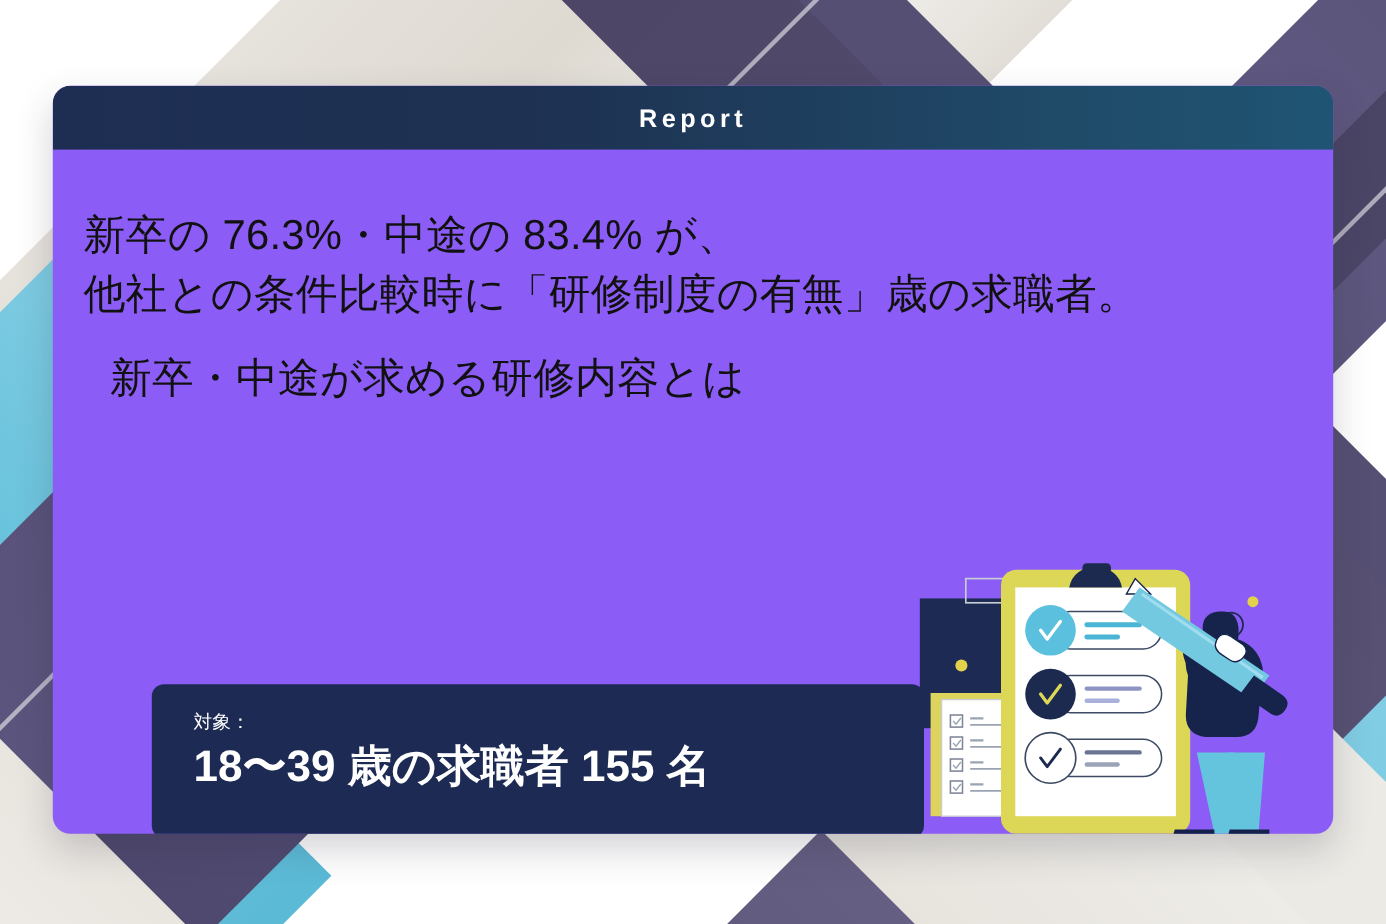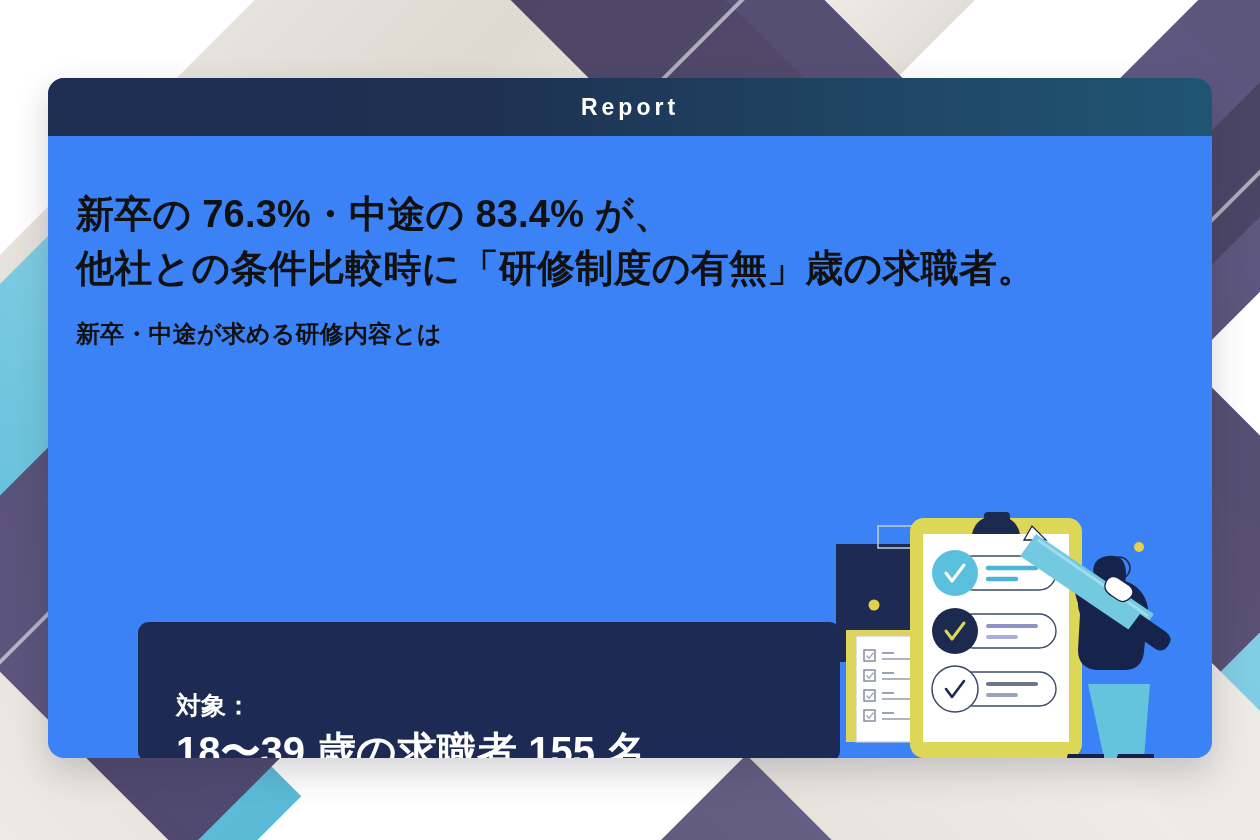--- a/index.html
+++ b/index.html
@@ -114,21 +114,21 @@
   
   .bg-slash {
     width:4px; height:1200px; background:rgba(255,255,255,.55);
     transform:rotate(45deg);
   }
 
   
   .card {
     position:absolute;
     left:48px; top:78px; width:1164px; height:680px;
-    background:#3b82f6;
+    background:#8b5cf6;
     border-radius:16px;
     box-shadow:0 14px 34px rgba(40,40,60,.20);
     overflow:hidden;
   }
   .card-header {
     height:58px;
     background:linear-gradient(90deg,#1d2e52 0%,#1e3152 38%,#1f4a68 78%,#1f5573 100%);
     display:flex; align-items:center; justify-content:center;
   }
   .card-header-title {
@@ -136,47 +136,48 @@
     font-size:23px;
     font-weight:700;
     letter-spacing:4px;
   }
 
   .card-body { padding:0 28px; position:relative; height:622px; }
 
   .headline {
     margin-top:52px;
     font-size:38px;
-    font-weight:700;
+    font-weight:400;
     color:#111111;
     line-height:1.42;
     letter-spacing:.2px;
   }
   .headline .ln { display:block; white-space:nowrap; }
 
   .subhead {
     margin-top:22px;
-    font-size:24px;
-    font-weight:700;
+    font-size:38px;
+    font-weight:400;
     color:#111111;
     letter-spacing:.2px;
+    margin-left:24px;
   }
 
   
   .target-banner {
     position:absolute;
     left:90px; top:434px;
     width:702px; height:140px;
     background:#1d2b54;
     border-radius:11px;
     padding:24px 0 0 38px;
     z-index:2;
   }
   .target-label {
-    color:#ffffff; font-size:25px; font-weight:700; line-height:1.25;margin-top:44px;
+    color:#ffffff; font-size:17px; font-weight:400; line-height:1.25;
   }
   .target-value {
     color:#ffffff; font-size:40px; font-weight:700; line-height:1.3; margin-top:4px;
   }
 
   
   .illus {
     position:absolute;
     right:6px; bottom:26px;
     width:370px; height:280px;

